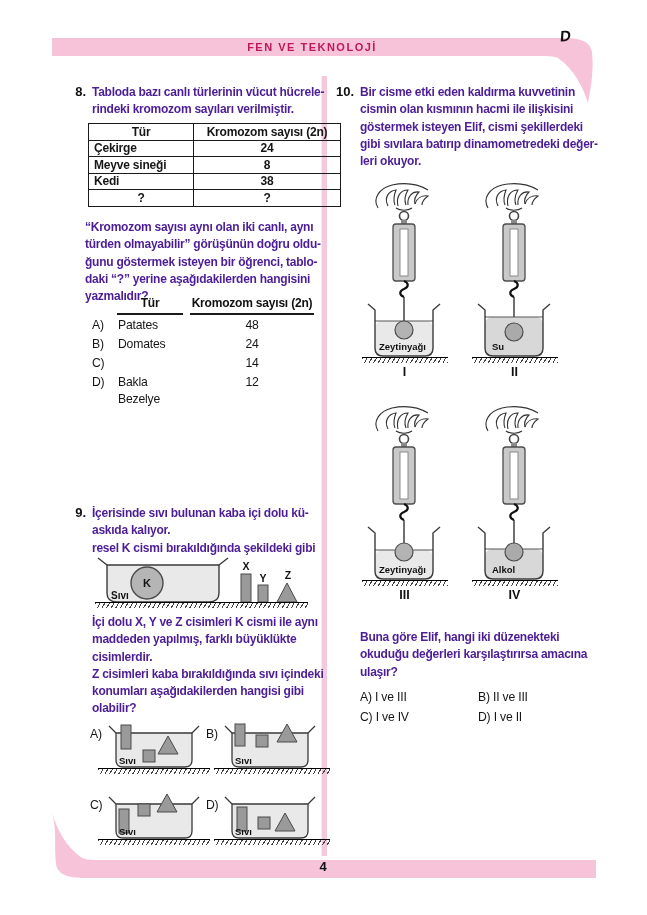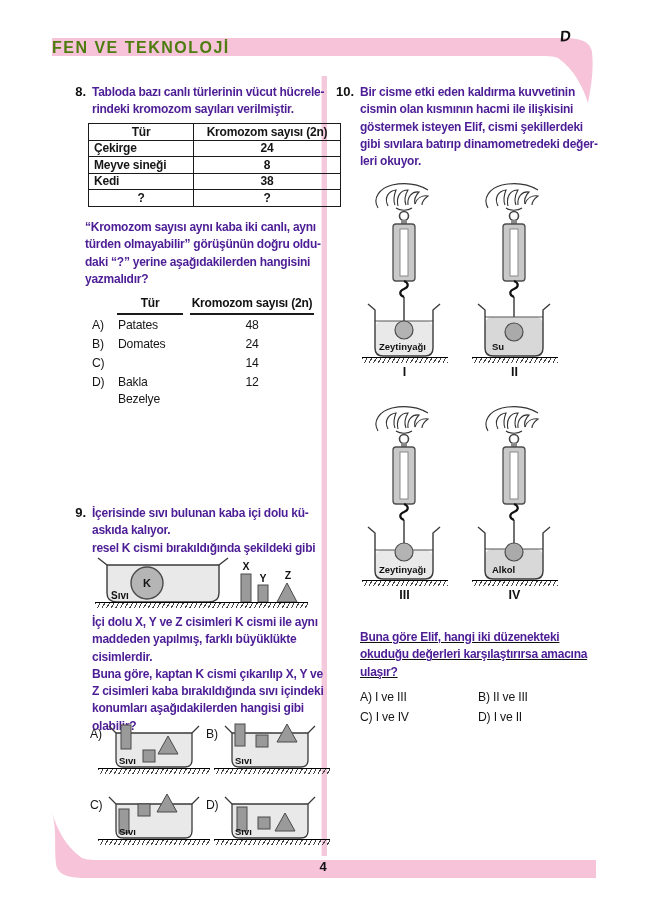--- a/index.html
+++ b/index.html
@@ -4,22 +4,22 @@
 <style>
   html,body { margin:0; padding:0; background:#fff; }
   .page { position:relative; width:647px; height:915px; background:#ffffff;
           font-family:"Liberation Sans", sans-serif; overflow:hidden; color:#111; }
   .abs { position:absolute; }
   .tline { font-size:12px; font-weight:bold; letter-spacing:-0.25px;
            line-height:17.3px; white-space:nowrap; color:#4c1d95; }
   .nline { font-size:12.2px; font-weight:normal; letter-spacing:-0.2px;
            line-height:19.3px; white-space:nowrap; color:#161616; }
   .qnum  { font-size:13px; font-weight:bold; text-align:right; }
-  .title { font-size:16px; font-weight:bold; letter-spacing:1.5px; text-align:left;
-           line-height:19px; color:#4d7c0f; }
+  .title { font-size:11px; font-weight:bold; letter-spacing:1.5px; text-align:center;
+           line-height:19px; color:#be185d; }
   .corner { font-size:15px; font-weight:bold; transform:rotate(-4deg) skewX(-8deg); }
   table.ktable { border-collapse:collapse; table-layout:fixed; }
   table.ktable td { border:1.4px solid #1a1a1a; font-size:12px; font-weight:bold;
            height:15.5px; padding:0 5px; letter-spacing:-0.2px; color:#161616; }
   .c { text-align:center; }
   .l { text-align:left;margin-left:41px; }
   .uline { height:1.7px; background:#1a1a1a; }
   .hdr { font-size:12px; font-weight:bold; letter-spacing:-0.2px; white-space:nowrap; }
   .ground { border-top:1.7px solid #000;
             background:repeating-linear-gradient(120deg,#444 0px,#444 1px,transparent 1px,transparent 4px);
@@ -67,22 +67,23 @@
       <td class="c">38</td>
     </tr>
     <tr>
       <td class="c">?</td>
       <td class="c">?</td>
     </tr>
   </tbody>
     </table>
 
   <div class="abs" style="left:85px;top:219px;">
-    <div class="tline">“Kromozom sayısı aynı kaba iki canlı, aynı</div>
+    <div class="tline">“Kromozom sayısı aynı olan iki canlı, aynı</div>
     <div class="tline">türden olmayabilir” görüşünün doğru oldu-</div>
+    <div class="tline">ğunu göstermek isteyen bir öğrenci, tablo-</div>
     <div class="tline">daki “?” yerine aşağıdakilerden hangisini</div>
     <div class="tline">yazmalıdır?</div>
   </div>
 
   <div class="abs hdr c" style="left:117px;top:296px;width:66px;">Tür</div>
   <div class="abs hdr c" style="left:190px;top:296px;width:124px;">Kromozom sayısı (2n)</div>
   <div class="abs uline" style="left:117px;top:313px;width:66px;"></div>
   <div class="abs uline" style="left:190px;top:313px;width:124px;"></div>
 
   <div class="abs nline" style="left:92px;top:316px;">A)</div>
@@ -120,21 +121,20 @@
     <text x="151" y="14" text-anchor="middle" font-size="10.5" font-weight="bold" fill="#111">X</text>
     <text x="168" y="26" text-anchor="middle" font-size="10.5" font-weight="bold" fill="#111">Y</text>
     <text x="193" y="23" text-anchor="middle" font-size="10.5" font-weight="bold" fill="#111">Z</text>
   </svg>
   <div class="abs ground" style="left:95px;top:602px;width:213px;"></div>
 
   <div class="abs" style="left:92px;top:614px;">
     <div class="tline">İçi dolu X, Y ve Z cisimleri K cismi ile aynı</div>
     <div class="tline">maddeden yapılmış, farklı büyüklükte</div>
     <div class="tline">cisimlerdir.</div>
-    <div class="tline">Buna göre, kaptan K cismi çıkarılıp X, Y ve</div>
     <div class="tline">Z cisimleri kaba bırakıldığında sıvı içindeki</div>
     <div class="tline">konumları aşağıdakilerden hangisi gibi</div>
     <div class="tline">olabilir?</div>
   </div>
 
   <div class="abs nline" style="left:90px;top:725px;">A)</div>
   <svg class="abs" style="left:106px;top:723px;" width="96" height="46" viewBox="0 0 96 46">
     <path d="M10 10 H86 V37 Q86 44 79 44 H17 Q10 44 10 37 Z" fill="#e9e9e9" stroke="#3a3a3a" stroke-width="1.3"></path>
     <path d="M3 3 L10 10 M93 3 L86 10" fill="none" stroke="#3a3a3a" stroke-width="1.3"></path>
     <rect x="15" y="2" width="10" height="24" fill="#9a9a9a" stroke="#4a4a4a"></rect>
@@ -275,21 +275,21 @@
     <line x1="52" y1="117" x2="52" y2="141" stroke="#111" stroke-width="1.2"></line>
     <rect x="23" y="146" width="58" height="30" rx="7" fill="#d8d8d8"></rect>
     <line x1="23" y1="146" x2="81" y2="146" stroke="#555" stroke-width="1"></line>
     <circle cx="52" cy="149" r="9" fill="#aaaaaa" stroke="#4d4d4d" stroke-width="1.2"></circle>
     <path d="M16 124 L23 130 L23 168 Q23 176 31 176 L73 176 Q81 176 81 168 L81 130 L88 124" fill="none" stroke="#3a3a3a" stroke-width="1.4"></path>
     <text x="30" y="170" font-size="9.5" font-weight="bold" fill="#111">Alkol</text>
   </svg>
   <div class="abs ground" style="left:472px;top:580px;width:86px;"></div>
   <div class="abs numeral" style="left:462px;top:588px;width:105px;">IV</div>
 
-  <div class="abs" style="left:360px;top:629px;text-decoration:underline;">
+  <div class="abs" style="left:360px;top:629px;">
     <div class="tline">Buna göre Elif, hangi iki düzenekteki</div>
     <div class="tline">okuduğu değerleri karşılaştırırsa amacına</div>
     <div class="tline">ulaşır?</div>
   </div>
 
   <div class="abs nline" style="left:360px;top:688px;text-align:center;">A) I ve III</div>
   <div class="abs nline" style="left:478px;top:688px;">B) II ve III</div>
   <div class="abs nline" style="left:360px;top:708px;">C) I ve IV</div>
   <div class="abs nline" style="left:478px;top:708px;">D) I ve II</div>
 

